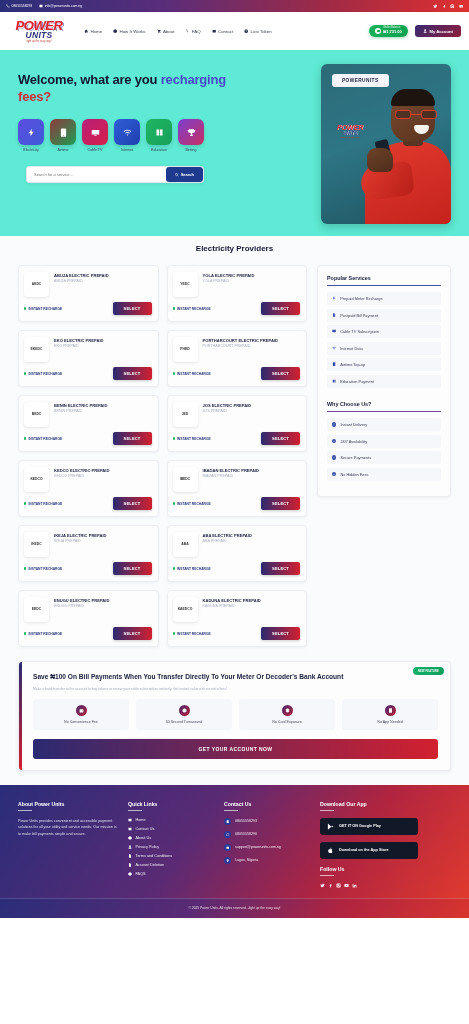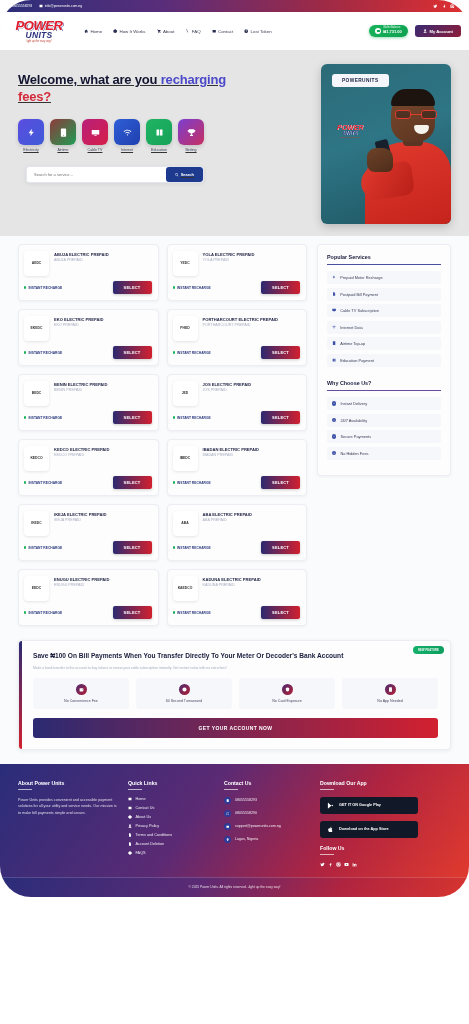--- a/index.html
+++ b/index.html
@@ -4,21 +4,21 @@
 <style>
   * { margin:0; padding:0; box-sizing:border-box; }
   html,body { width:469px; }
   body {
     font-family:"Liberation Sans", sans-serif;
     background:#ffffff;
     color:#333;
     font-size:10px;
     -webkit-font-smoothing:antialiased;
   }
-  .page { width:469px; position:relative; overflow:hidden;border-radius:31px; }
+  .page { width:469px; position:relative; overflow:hidden; }
 
   
   .topbar {
     height:12px;
     background:linear-gradient(90deg,#2b2f7a 0%, #5a2d7a 35%, #a02a45 70%, #e03030 100%);
     display:flex; align-items:center;
     padding:0 6px;
     color:#fff; font-size:3.4px;
   }
   .topbar .tb-item { display:flex; align-items:center; gap:1.5px; margin-right:7px; }
@@ -65,21 +65,21 @@
 
   .account-btn {
     display:flex; align-items:center; gap:2.5px;
     background:linear-gradient(135deg,#3a2a72,#8c1d3a);
     border-radius:3px; padding:3.5px 8px; color:#fff;
     font-size:4.2px; font-weight:bold; cursor:pointer;
   }
   .account-btn svg { width:4.2px; height:4.2px; fill:#fff; }
 
   
-  .hero { display:flex; padding:14px 18px 12px 18px; gap:16px; background:#e5e5e5;text-decoration:underline; }
+  .hero { display:flex; padding:14px 18px 12px 18px; gap:16px; background:#5eead4; }
   .hero-left { flex:1; padding-top:8px; }
   .hero-title {
     font-size:13px; font-weight:bold; line-height:1.28;
     color:#121530; letter-spacing:-0.2px;
   }
   .hero-title .hl1 { color:#4a49c8; }
   .hero-title .hl2 { color:#d42a3c; }
 
   .svc-row { display:flex; gap:6px; margin-top:14px; }
   .svc { width:26px; text-align:center; cursor:pointer; }
@@ -473,20 +473,21 @@
           <div class="hp-hair"></div>
           <div class="hp-arm"></div>
           <div class="hp-phone"></div>
           <div class="hp-hand"></div>
         </div>
       </div>
     </div>
   </div>
 
   <div class="providers-section">
+    <div class="sec-title">Electricity Providers</div>
     <div class="prov-layout">
       <div class="prov-grid" id="prov-grid">
           <div class="prov-card">
             <div class="prov-top">
               <div class="prov-logo">
                 <span class="plg">AEDC</span>
               </div>
               <div class="prov-meta">
                 <div class="prov-name">ABUJA ELECTRIC PREPAID</div>
                 <div class="prov-sub">ABUJA PREPAID</div>

